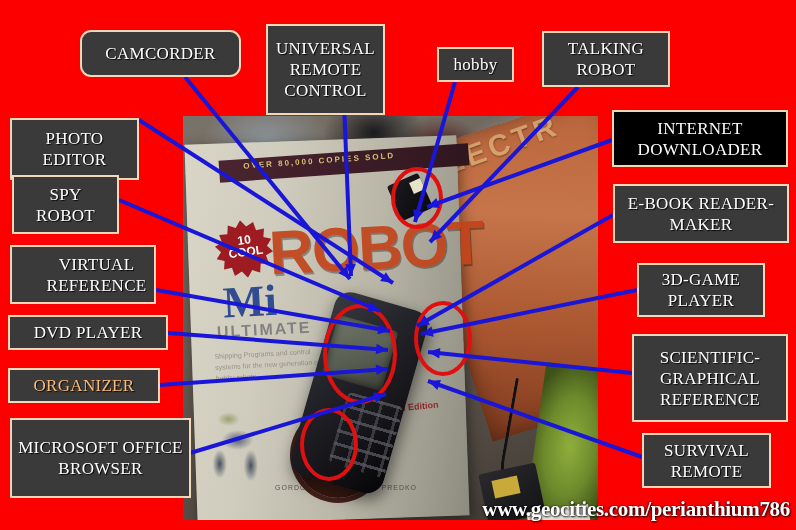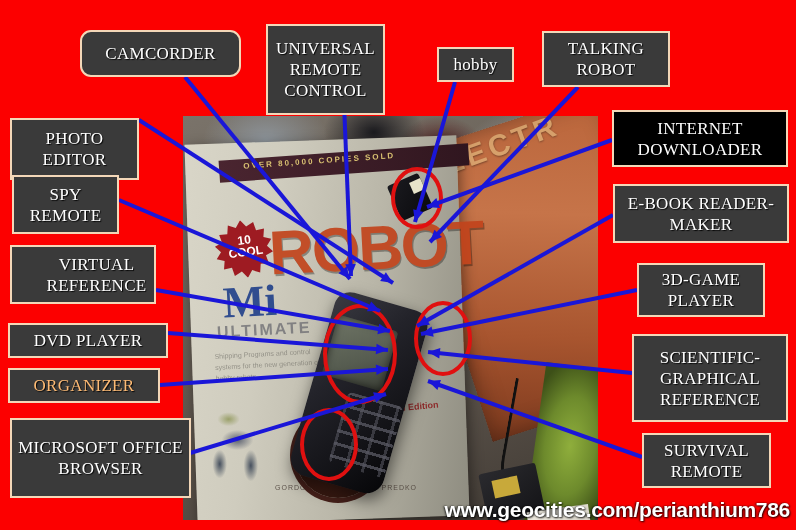--- a/index.html
+++ b/index.html
@@ -230,21 +230,21 @@
     border-radius: 50%;
     box-sizing: border-box;
   }
 
   
   #url-caption {
     position: absolute;
     right: 6px;
     bottom: 8px;
     color: #ffffff;
-    font-family: Liberation Sans, sans-serif;
+    font-family: Liberation Serif, serif;
     font-weight: bold;
     font-size: 21px;
     letter-spacing: -0.3px;
     text-shadow: 1px 1px 2px rgba(0,0,0,.85), -1px 0 2px rgba(0,0,0,.7);
     white-space: nowrap;
   }
 
   
   .label-box {
     position: absolute;
@@ -396,32 +396,32 @@
       <div class="label-box" style="left: 542px; top: 31px; width: 128px; height: 56px; background: rgb(58, 58, 58); border-color: rgb(243, 215, 184); color: rgb(255, 255, 255);">
         <span>TALKING ROBOT</span>
       </div>
       <div class="label-box" style="left: 10px; top: 98px; width: 129px; height: 62px; background: rgb(58, 58, 58); border-color: rgb(243, 215, 184); color: rgb(255, 255, 255); margin-top: 20px;">
         <span>PHOTO EDITOR</span>
       </div>
       <div class="label-box" style="left: 612px; top: 110px; width: 176px; height: 57px; background: #000000; border-color: rgb(243, 215, 184); color: rgb(255, 255, 255);">
         <span>INTERNET DOWNLOADER</span>
       </div>
       <div class="label-box" style="left: 12px; top: 175px; width: 107px; height: 59px; background: rgb(58, 58, 58); border-color: rgb(243, 215, 184); color: rgb(255, 255, 255);">
-        <span>SPY REMOTE</span>
+        <span>SPY ROBOT</span>
       </div>
       <div class="label-box" style="left: 613px; top: 184px; width: 176px; height: 59px; background: rgb(58, 58, 58); border-color: rgb(243, 215, 184); color: rgb(255, 255, 255);">
         <span>E-BOOK READER-MAKER</span>
       </div>
       <div class="label-box" style="left: 10px; top: 245px; width: 146px; height: 59px; background: rgb(58, 58, 58); border-color: rgb(243, 215, 184); color: rgb(255, 255, 255); padding-left: 33px;">
         <span>VIRTUAL REFERENCE</span>
       </div>
       <div class="label-box" style="left: 637px; top: 263px; width: 128px; height: 54px; background: rgb(58, 58, 58); border-color: rgb(243, 215, 184); color: rgb(255, 255, 255);">
         <span>3D-GAME PLAYER</span>
       </div>
-      <div class="label-box" style="left: 8px; top: 323px; width: 160px; height: 35px; background: rgb(58, 58, 58); border-color: rgb(243, 215, 184); color: rgb(255, 255, 255);">
+      <div class="label-box" style="left: 8px; top: 315px; width: 160px; height: 35px; background: rgb(58, 58, 58); border-color: rgb(243, 215, 184); color: rgb(255, 255, 255);">
         <span>DVD PLAYER</span>
       </div>
       <div class="label-box" style="left: 632px; top: 334px; width: 156px; height: 88px; background: rgb(58, 58, 58); border-color: rgb(243, 215, 184); color: rgb(255, 255, 255);">
         <span>SCIENTIFIC-GRAPHICAL REFERENCE</span>
       </div>
       <div class="label-box" style="left: 8px; top: 368px; width: 152px; height: 35px; background: rgb(58, 58, 58); border-color: rgb(243, 215, 184); color: #fdba74;">
         <span>ORGANIZER</span>
       </div>
       <div class="label-box" style="left: 10px; top: 418px; width: 181px; height: 80px; background: rgb(58, 58, 58); border-color: rgb(243, 215, 184); color: rgb(255, 255, 255);">
         <span>MICROSOFT OFFICE BROWSER</span>

